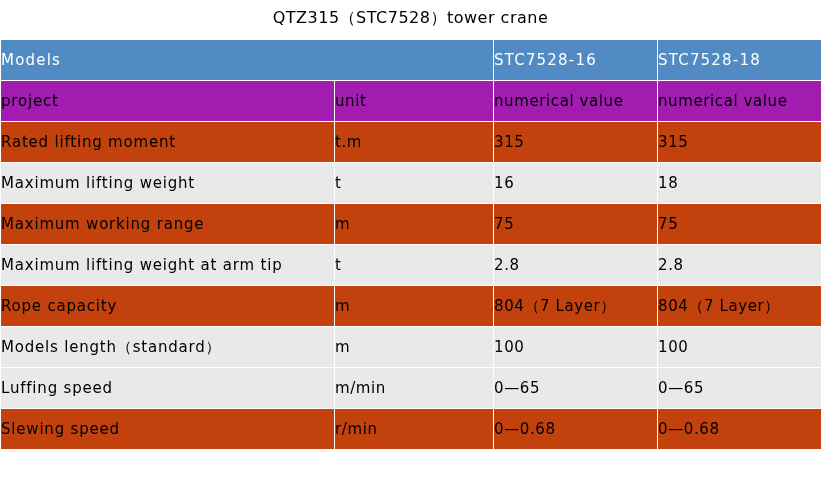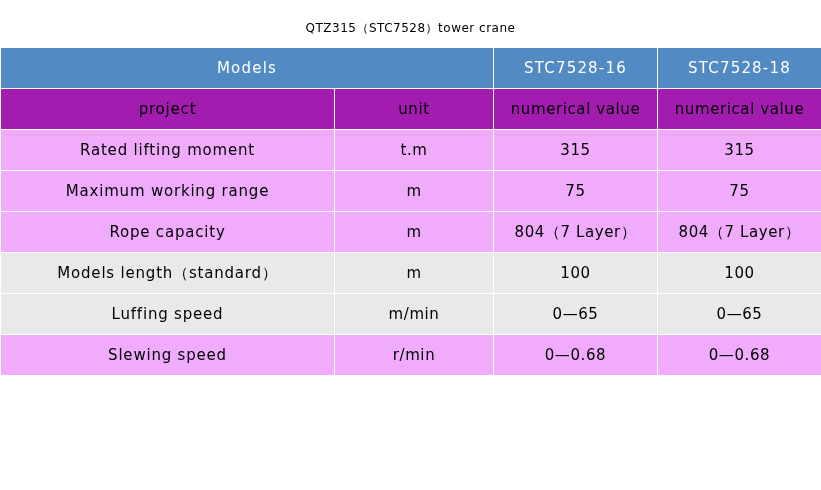--- a/index.html
+++ b/index.html
@@ -14,60 +14,60 @@
     color: #000000;
     overflow: hidden;
   }
   .page {
     width: 821px;
     height: 490px;
     position: relative;
   }
   .title {
     text-align: center;
-    font-size: 12px;
+    font-size: 16px;
     letter-spacing: 0.5px;
-    padding-top: 20px;
+    padding-top: 8px;
     padding-bottom: 10px;
     color: #000;
   }
   table {
     width: 821px;
     border-collapse: collapse;
     table-layout: fixed;
   }
   col.c0 { width: 334px; }
   col.c1 { width: 159px; }
   col.c2 { width: 164px; }
   col.c3 { width: 164px; }
 
   td, th {
     border: 1px solid #ffffff;
-    text-align: center;
+    text-align: left;
     vertical-align: middle;
     font-size: 15px;
     letter-spacing: 0.6px;
     font-weight: normal;
     padding: 0 0;
     white-space: nowrap;
     overflow: hidden;
   }
   tr.header-row th {
     background: #528bc4;
     color: #ffffff;
     height: 40px;
     font-size: 15px;
     letter-spacing: 1.2px;
   }
   tr.sub-row td {
     background: #a21caf;
     height: 40px;
   }
   tr.band-a td {
-    background: #f0abfc;
+    background: #c2410c;
     height: 40px;
   }
   tr.band-b td {
     background: #e9e9e9;
     height: 40px;
   }
   .cell-label {
     letter-spacing: 0.8px;
   }
   .title-wrap {
@@ -103,25 +103,37 @@
         <td>numerical value</td>
       </tr>
     </thead>
     <tbody>
       <tr class="band-a">
         <td class="cell-label">Rated lifting moment</td>
         <td>t.m</td>
         <td>315</td>
         <td>315</td>
       </tr>
+      <tr class="band-b">
+        <td class="cell-label">Maximum lifting weight</td>
+        <td>t</td>
+        <td>16</td>
+        <td>18</td>
+      </tr>
       <tr class="band-a">
         <td class="cell-label">Maximum working range</td>
         <td>m</td>
         <td>75</td>
         <td>75</td>
+      </tr>
+      <tr class="band-b">
+        <td class="cell-label">Maximum lifting weight at arm tip</td>
+        <td>t</td>
+        <td>2.8</td>
+        <td>2.8</td>
       </tr>
       <tr class="band-a">
         <td class="cell-label">Rope capacity</td>
         <td>m</td>
         <td>804（7 Layer）</td>
         <td>804（7 Layer）</td>
       </tr>
       <tr class="band-b">
         <td class="cell-label">Models length（standard）</td>
         <td>m</td>

